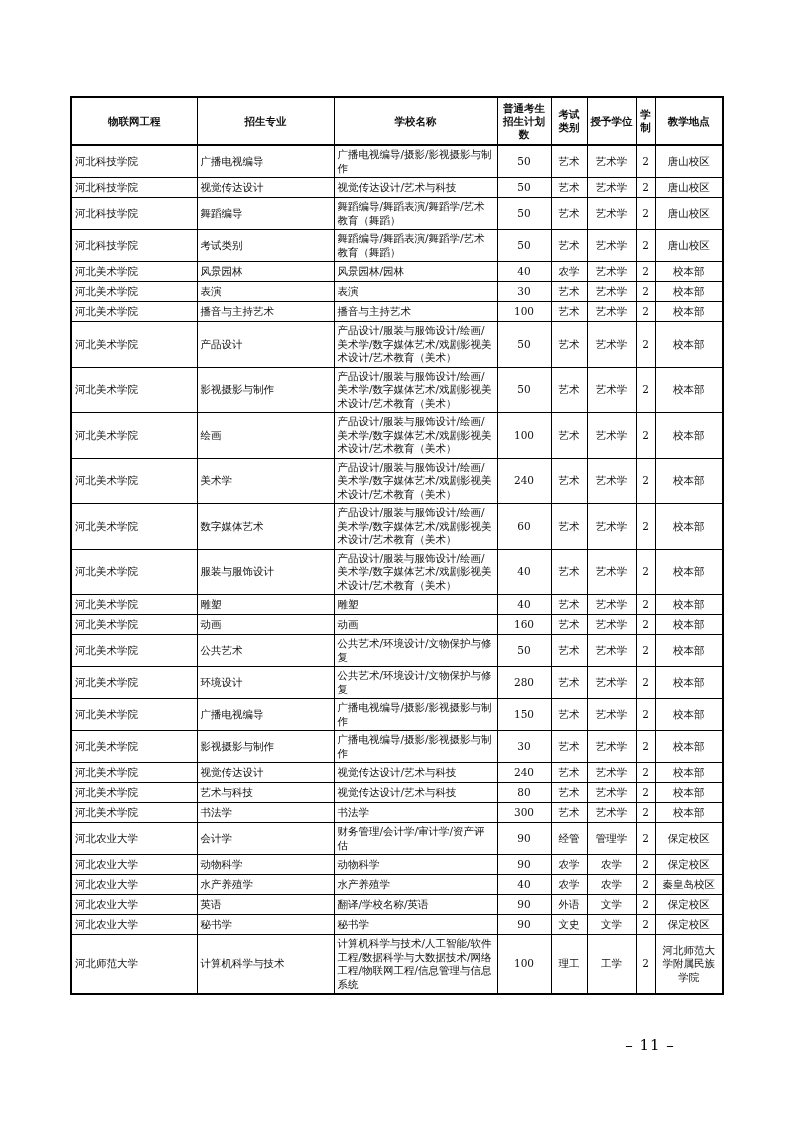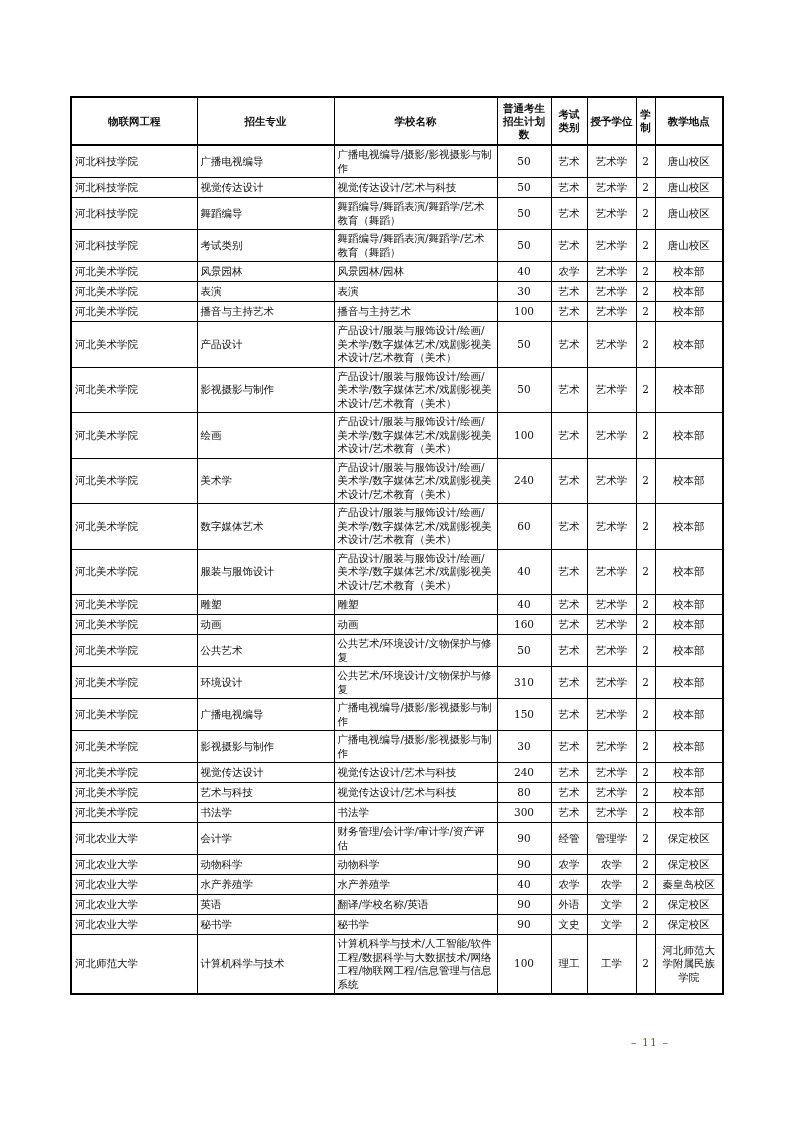--- a/index.html
+++ b/index.html
@@ -53,22 +53,22 @@
     padding: 2px 3px;
     height: 15px;
   }
   td.left { text-align: left; }
   td.center { text-align: center; }
   .page-number {
     position: absolute;
     left: 600px; top: 1036px;
     width: 100px;
     text-align: center;
-    font-size: 11px;
-    color: #4d7c0f;
+    font-size: 15px;
+    color: #000000;
     letter-spacing: 1px;
   }
 </style>
 </head>
 <body>
 
 <div class="page">
 
   <table class="admissions">
     <colgroup>
@@ -251,21 +251,21 @@
           <td class="center">50</td>
           <td class="center">艺术</td>
           <td class="center">艺术学</td>
           <td class="center">2</td>
           <td class="center">校本部</td>
         </tr>
         <tr>
           <td class="left">河北美术学院</td>
           <td class="left">环境设计</td>
           <td class="left">公共艺术/环境设计/文物保护与修复</td>
-          <td class="center">310</td>
+          <td class="center">280</td>
           <td class="center">艺术</td>
           <td class="center">艺术学</td>
           <td class="center">2</td>
           <td class="center">校本部</td>
         </tr>
         <tr>
           <td class="left">河北美术学院</td>
           <td class="left">广播电视编导</td>
           <td class="left">广播电视编导/摄影/影视摄影与制作</td>
           <td class="center">150</td>

